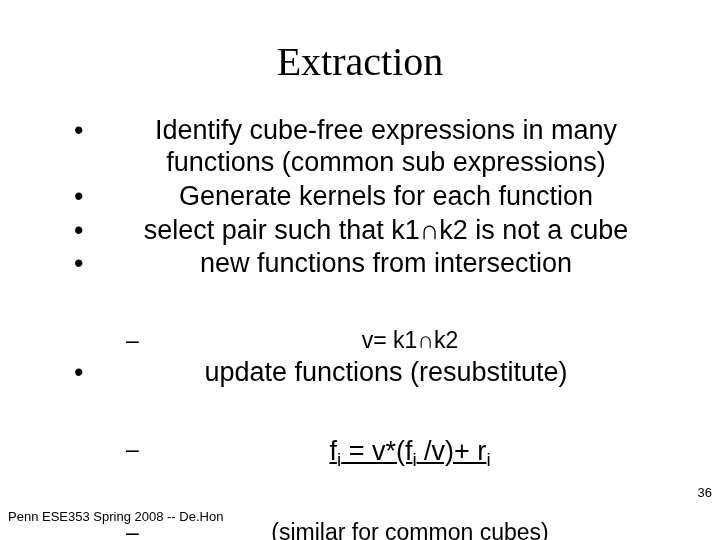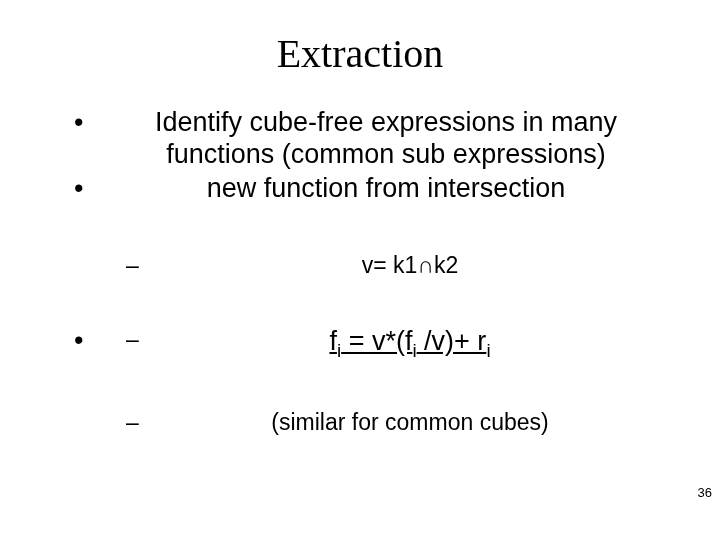--- a/index.html
+++ b/index.html
@@ -8,21 +8,21 @@
       font-family: Arial, Helvetica, sans-serif;
       background: #fff;
       color: #000;
       position: relative;
       overflow: hidden;
     }
     .slide {
       width: 720px;
       height: 540px;
       position: relative;
-      padding: 30px 0 0 0;
+      padding: 38px 0 0 0;
     }
     .title {
       font-family: "Times New Roman", Times, serif;
       font-size: 40px;
       font-weight: 400;
       text-align: center;
       margin-bottom: 30px;
     }
     .content {
       padding: 0 48px 0 48px;
@@ -93,33 +93,39 @@
   </style>
 </head>
 <body>
 
 <div class="slide">
   <div class="title">Extraction</div>
 
   <div class="content">
     <ul class="level1">
       <li><span>Identify cube-free expressions in many functions (common sub expressions)</span></li>
+      <li><span>Generate kernels for each function</span></li>
       <li>
-        <span>new function from intersection</span>
+        <span>select pair such that k1</span><span class="intersect">∩</span><span>k2 is not a cube</span>
+      </li>
+      <li>
+        <span>new functions from intersection</span>
         <ul class="level2">
           <li>
             <span>v= k1</span><span class="intersect">∩</span><span>k2</span>
           </li>
         </ul>
       </li>
       <li>
+        <span>update functions (resubstitute)</span>
         <ul class="level2">
           <li class="big">
             <span>f</span><span class="sub">i</span><span> = v*(f</span><span class="sub">i</span><span> /v)+ r</span><span class="sub">i</span>
           </li>
           <li><span>(similar for common cubes)</span></li>
         </ul>
       </li>
     </ul>
   </div>
 
+  <div class="footer-left">Penn ESE353 Spring 2008 -- De.Hon</div>
   <div class="footer-right">36</div>
 </div>
 
 </body></html>

